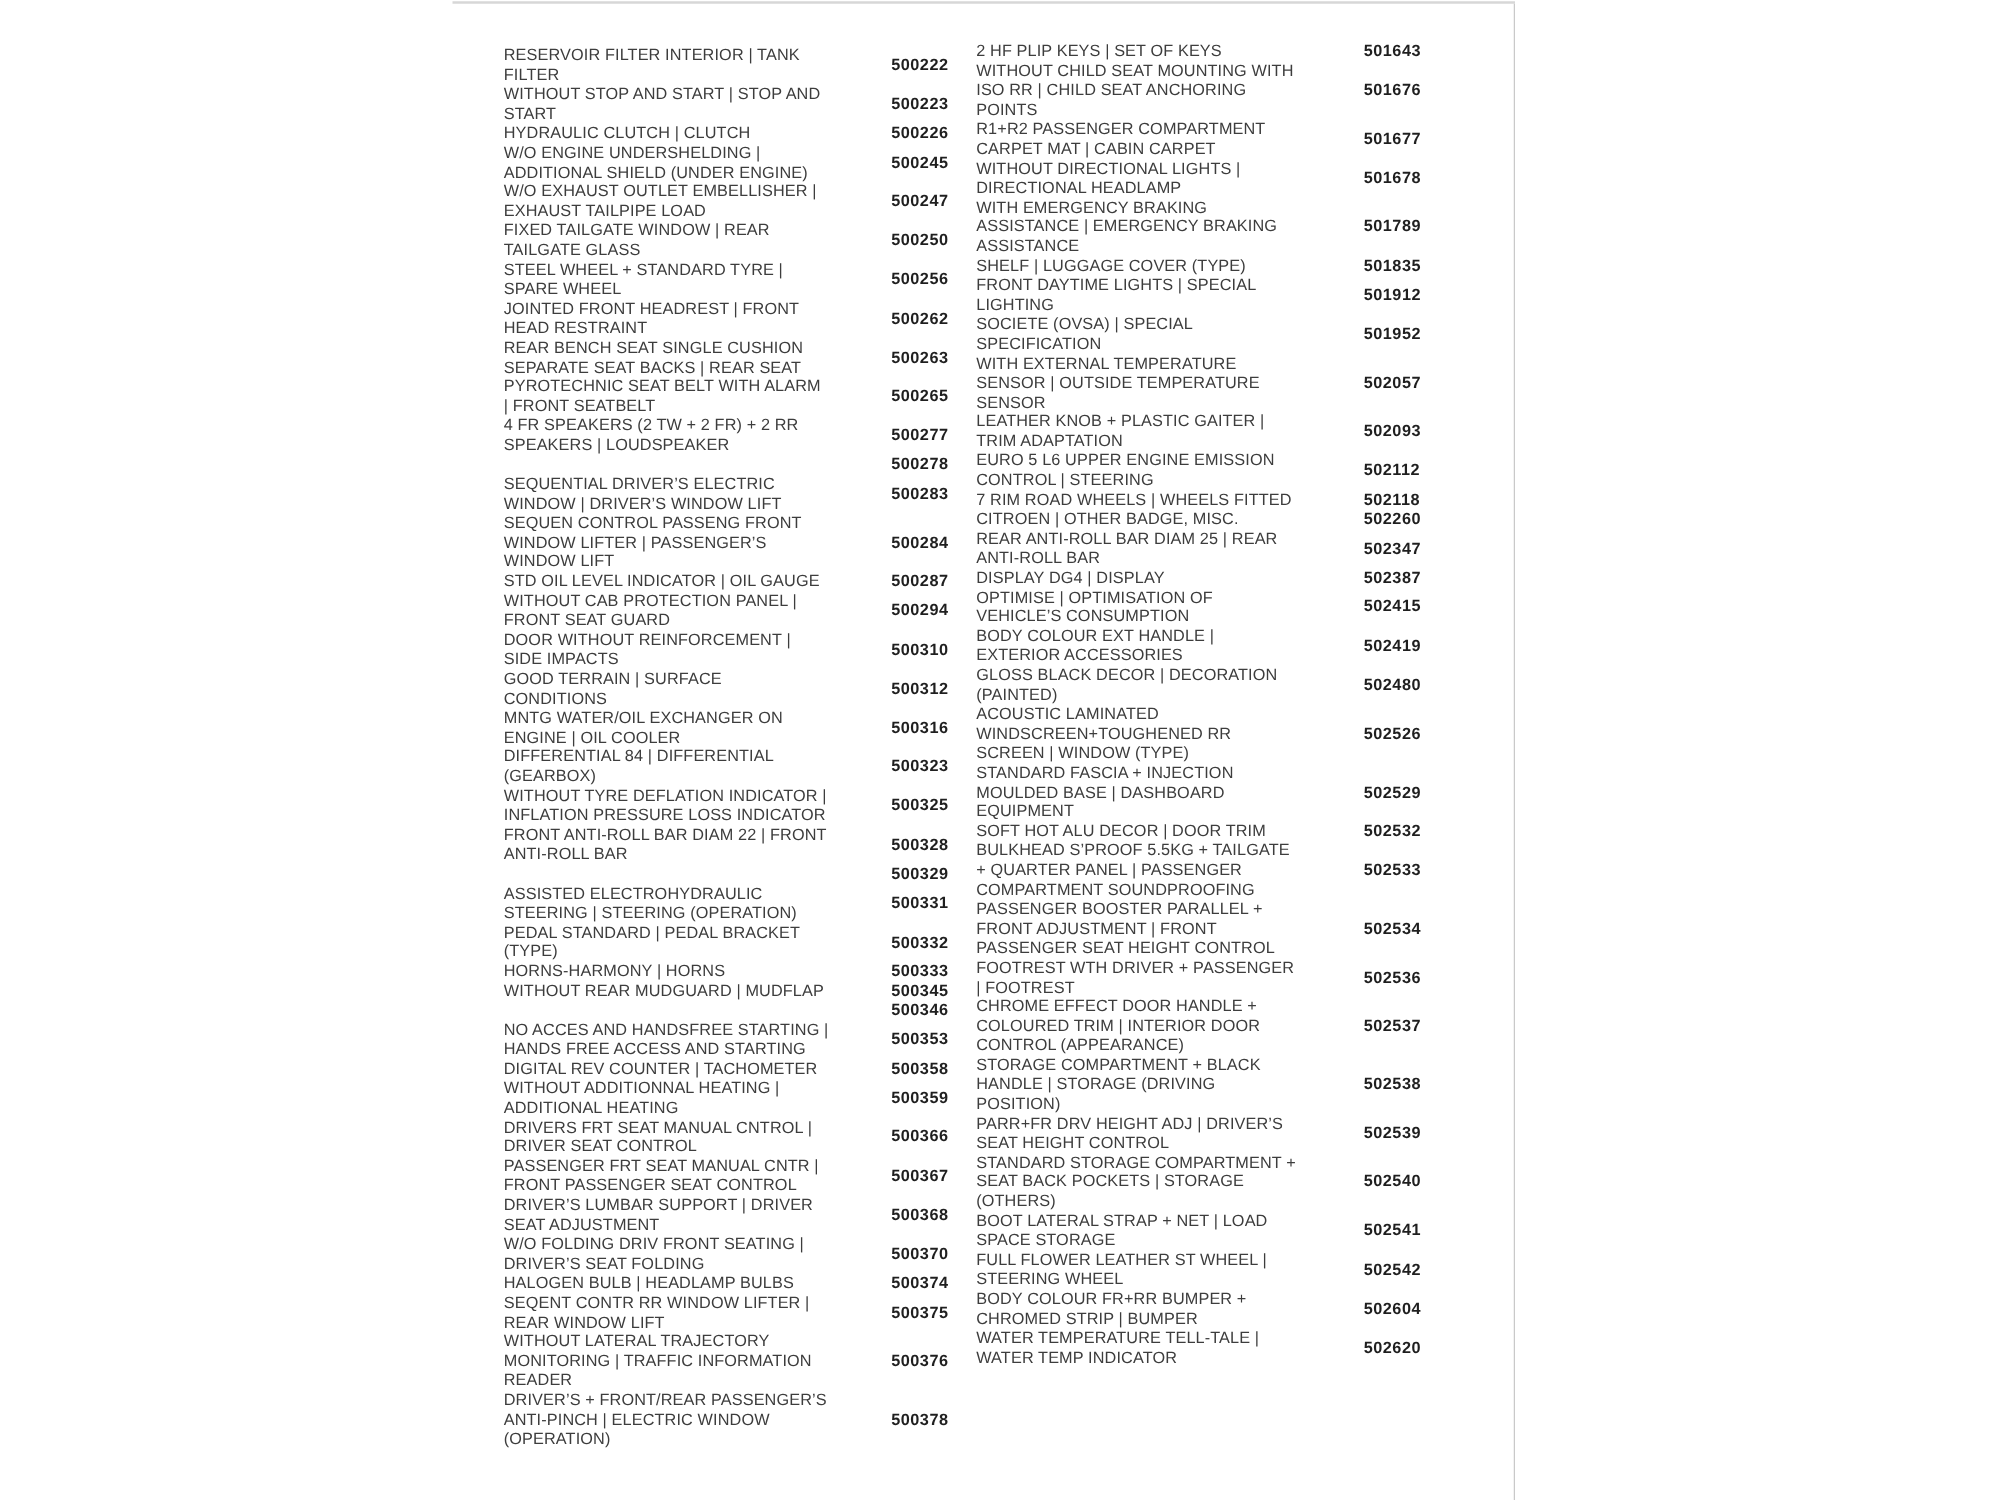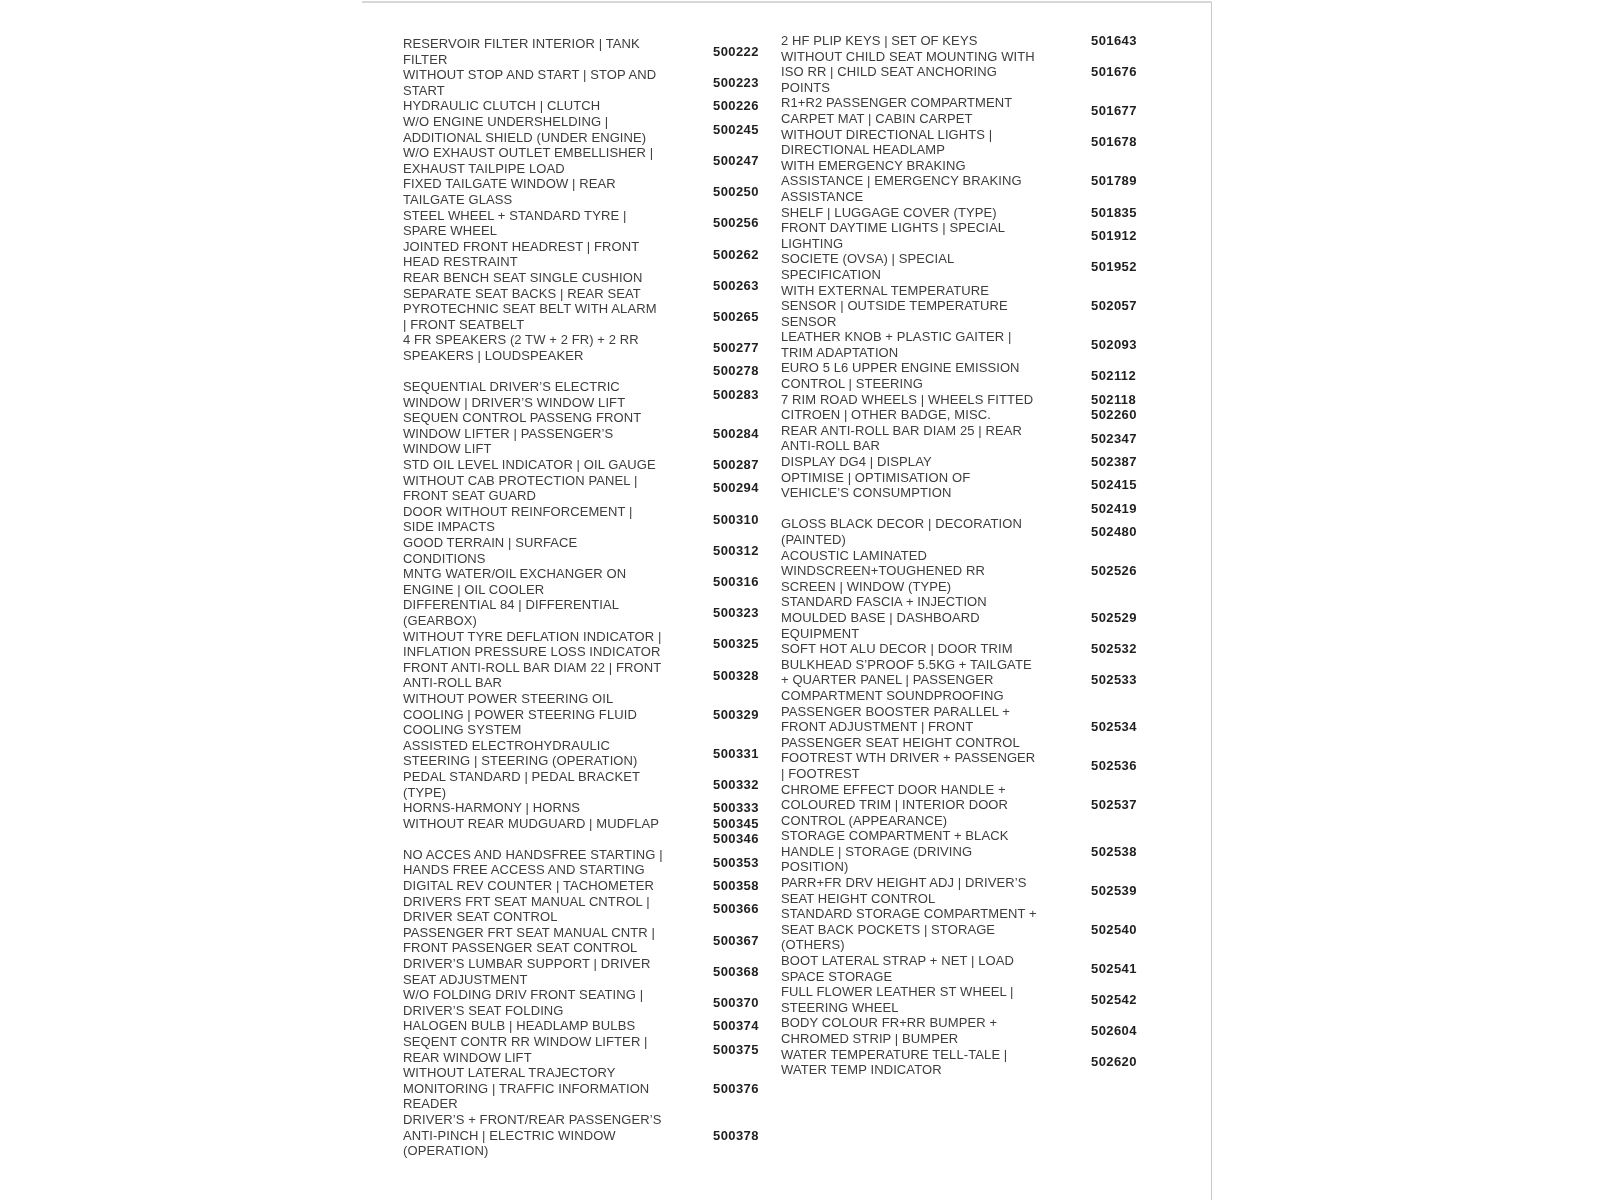--- a/index.html
+++ b/index.html
@@ -152,21 +152,20 @@
       </div>
       <div class="entry">
         <div class="desc">WITHOUT TYRE DEFLATION INDICATOR | INFLATION PRESSURE LOSS INDICATOR</div>
         <div class="code">500325</div>
       </div>
       <div class="entry">
         <div class="desc">FRONT ANTI-ROLL BAR DIAM 22 | FRONT ANTI-ROLL BAR</div>
         <div class="code">500328</div>
       </div>
       <div class="entry">
-        <div class="desc">WITHOUT POWER STEERING OIL COOLING | POWER STEERING FLUID COOLING SYSTEM</div>
         <div class="code">500329</div>
       </div>
       <div class="entry">
         <div class="desc">ASSISTED ELECTROHYDRAULIC STEERING | STEERING (OPERATION)</div>
         <div class="code">500331</div>
       </div>
       <div class="entry">
         <div class="desc">PEDAL STANDARD | PEDAL BRACKET (TYPE)</div>
         <div class="code">500332</div>
       </div>
@@ -183,20 +182,24 @@
       </div>
       <div class="entry">
         <div class="desc">NO ACCES AND HANDSFREE STARTING | HANDS FREE ACCESS AND STARTING</div>
         <div class="code">500353</div>
       </div>
       <div class="entry">
         <div class="desc">DIGITAL REV COUNTER | TACHOMETER</div>
         <div class="code">500358</div>
       </div>
       <div class="entry">
+        <div class="desc">WITHOUT ADDITIONNAL HEATING | ADDITIONAL HEATING</div>
+        <div class="code">500359</div>
+      </div>
+      <div class="entry">
         <div class="desc">DRIVERS FRT SEAT MANUAL CNTROL | DRIVER SEAT CONTROL</div>
         <div class="code">500366</div>
       </div>
       <div class="entry">
         <div class="desc">PASSENGER FRT SEAT MANUAL CNTR | FRONT PASSENGER SEAT CONTROL</div>
         <div class="code">500367</div>
       </div>
       <div class="entry">
         <div class="desc">DRIVER’S LUMBAR SUPPORT | DRIVER SEAT ADJUSTMENT</div>
         <div class="code">500368</div>
@@ -281,20 +284,21 @@
       </div>
       <div class="entry">
         <div class="desc">DISPLAY DG4 | DISPLAY</div>
         <div class="code">502387</div>
       </div>
       <div class="entry">
         <div class="desc">OPTIMISE | OPTIMISATION OF VEHICLE’S CONSUMPTION</div>
         <div class="code">502415</div>
       </div>
       <div class="entry">
+        <div class="desc">BODY COLOUR EXT HANDLE | EXTERIOR ACCESSORIES</div>
         <div class="code">502419</div>
       </div>
       <div class="entry">
         <div class="desc">GLOSS BLACK DECOR | DECORATION (PAINTED)</div>
         <div class="code">502480</div>
       </div>
       <div class="entry">
         <div class="desc">ACOUSTIC LAMINATED WINDSCREEN+TOUGHENED RR SCREEN | WINDOW (TYPE)</div>
         <div class="code">502526</div>
       </div>

